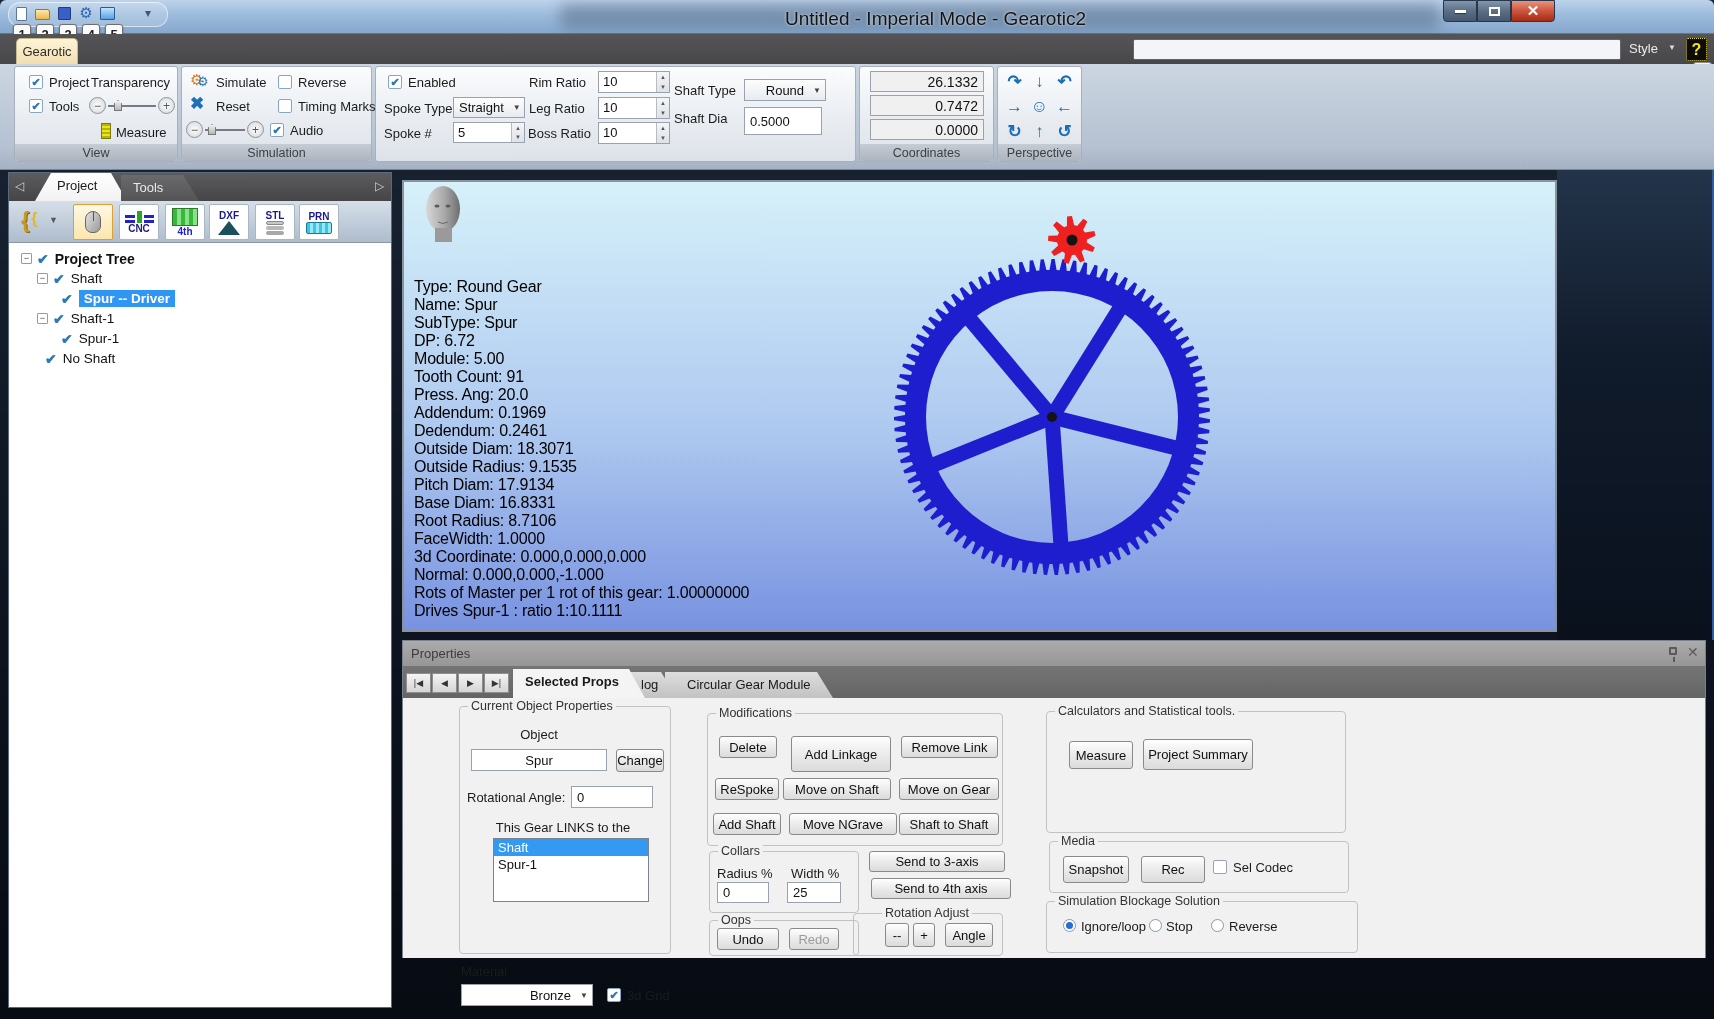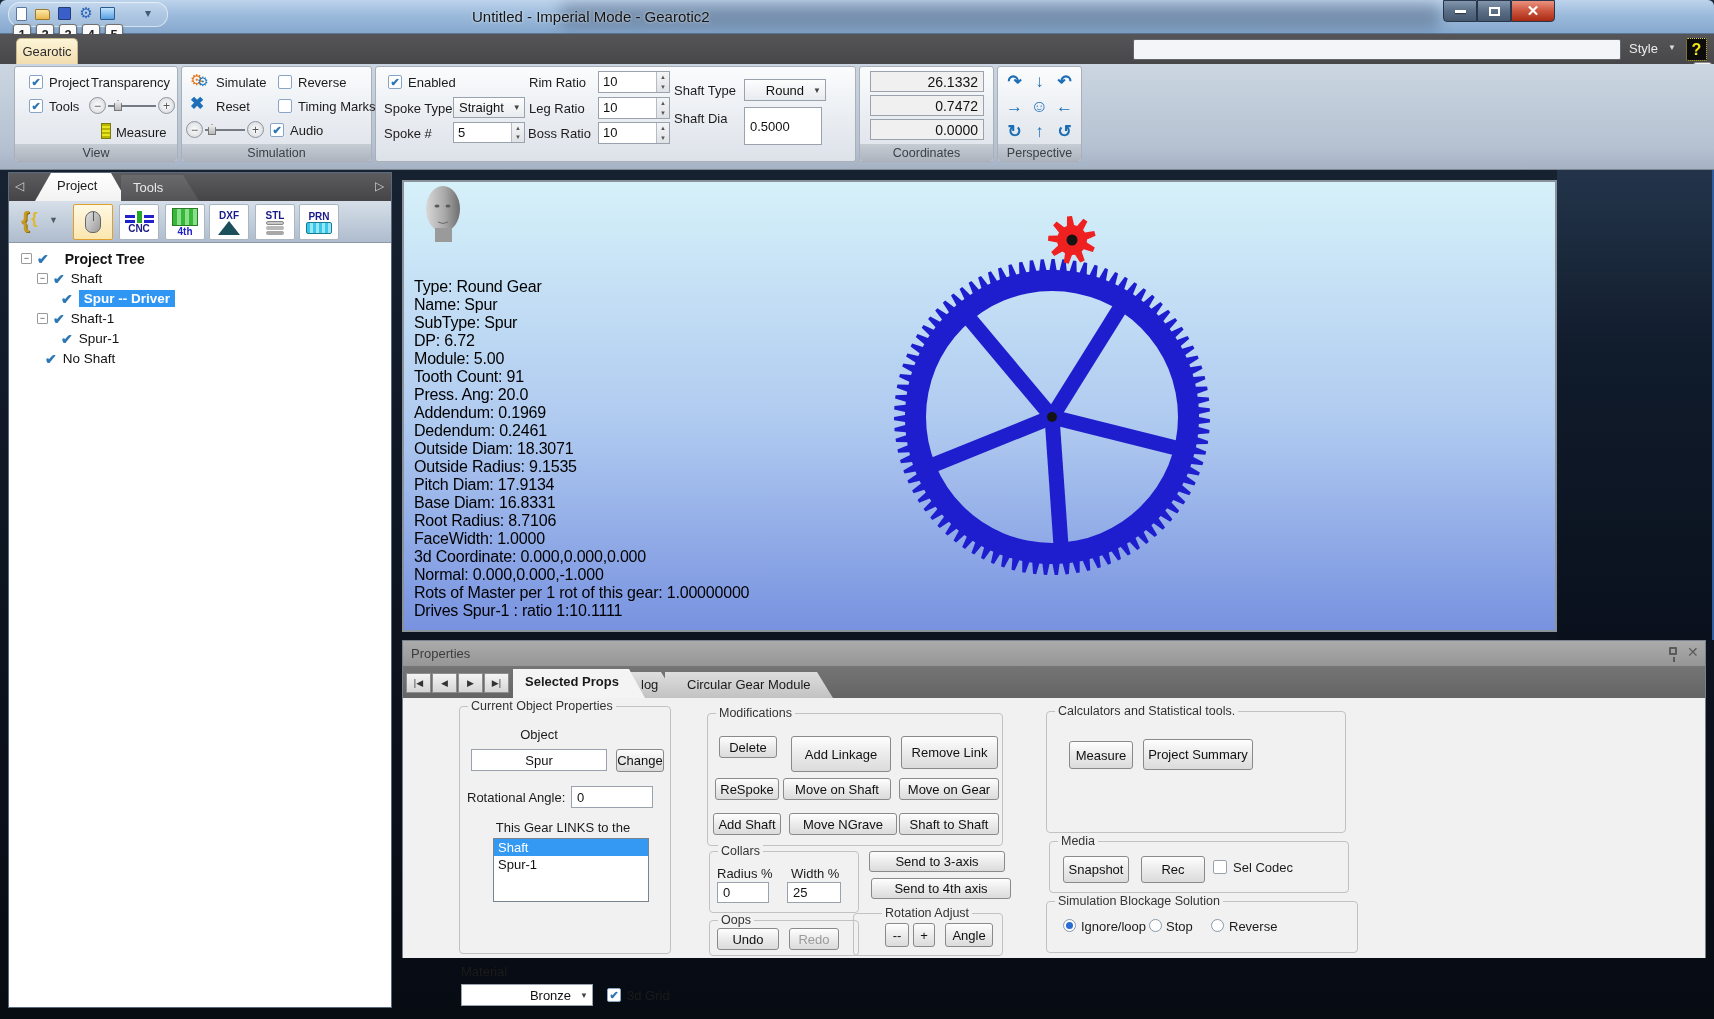--- a/index.html
+++ b/index.html
@@ -53,21 +53,21 @@
     <div class="abs" style="left:78px;top:4px;width:16px;height:18px;color:#2b64b8;font-size:15px;line-height:18px;text-align:center">⚙</div>
     <div class="abs" style="left:100px;top:7px;width:15px;height:13px;background:linear-gradient(#bfe3ff,#5aa0e0);border:1px solid #2a5a90;border-radius:1px"></div>
     <div class="abs" style="left:142px;top:6px;width:12px;height:16px;color:#44597a;font-size:12px;text-align:center">▾</div>
 
     <div class="abs" style="left:13px;top:24px;width:18px;height:20px;background:#fbfbfb;border:1px solid #6f6f6f;border-radius:3px;font-size:13px;font-weight:bold;color:#222;display:flex;align-items:center;justify-content:center;box-shadow:0 1px 2px rgba(0,0,0,.4)">1</div>
     <div class="abs" style="left:36px;top:24px;width:18px;height:20px;background:#fbfbfb;border:1px solid #6f6f6f;border-radius:3px;font-size:13px;font-weight:bold;color:#222;display:flex;align-items:center;justify-content:center;box-shadow:0 1px 2px rgba(0,0,0,.4)">2</div>
     <div class="abs" style="left:59px;top:24px;width:18px;height:20px;background:#fbfbfb;border:1px solid #6f6f6f;border-radius:3px;font-size:13px;font-weight:bold;color:#222;display:flex;align-items:center;justify-content:center;box-shadow:0 1px 2px rgba(0,0,0,.4)">3</div>
     <div class="abs" style="left:82px;top:24px;width:18px;height:20px;background:#fbfbfb;border:1px solid #6f6f6f;border-radius:3px;font-size:13px;font-weight:bold;color:#222;display:flex;align-items:center;justify-content:center;box-shadow:0 1px 2px rgba(0,0,0,.4)">4</div>
     <div class="abs" style="left:105px;top:24px;width:18px;height:20px;background:#fbfbfb;border:1px solid #6f6f6f;border-radius:3px;font-size:13px;font-weight:bold;color:#222;display:flex;align-items:center;justify-content:center;box-shadow:0 1px 2px rgba(0,0,0,.4)">5</div>
 
-    <div class="abs" style="left:472px;top:8px;width:600px;text-align:left;font-size:15px;color:#141414;text-shadow:0 0 3px rgba(255,255,255,.8)">Untitled -  Imperial Mode - Gearotic2</div>
+    <div class="abs" style="left:486px;top:8px;width:600px;text-align:right;font-size:19px;color:#141414;text-shadow:0 0 3px rgba(255,255,255,.8)">Untitled -  Imperial Mode - Gearotic2</div>
 
     <div class="abs winbtn" style="left:1443px;top:0;width:34px;border-radius:0 0 0 4px">
         <span style="width:11px;height:3px;background:#fff;display:block;box-shadow:0 1px 1px rgba(0,0,0,.5)"></span>
       </div>
     <div class="abs winbtn" style="left:1477px;top:0;width:34px">
         <span style="width:11px;height:9px;border:2px solid #fff;display:block"></span>
       </div>
     <div class="abs winbtn" style="left:1511px;top:0;width:44px;border-radius:0 0 4px 0;background:linear-gradient(#e89380,#cf5a43 45%,#a92912);color:#fff;font-size:15px;font-weight:bold">
         <span>✕</span>
       </div>
@@ -167,21 +167,21 @@
             <i>▲</i>
             <i>▼</i>
           </span>
         </span>
       <span class="abs lbl" style="left:298px;top:16px">Shaft Type</span>
       <span class="dd" style="left:368px;top:12px;width:82px;height:22px">
           <b>Round</b>
           <i>▼</i>
         </span>
       <span class="abs lbl" style="left:298px;top:44px">Shaft Dia</span>
-      <span class="abs fld" style="left:368px;top:40px;width:78px;height:38px">0.5000</span>
+      <span class="abs fld" style="left:368px;top:40px;width:78px;height:28px">0.5000</span>
     </div>
 
     <div class="rgroup" style="left:859px;top:2px;width:135px;height:96px">
       <span class="abs fld" style="left:10px;top:4px;width:114px;height:21px;background:#f0f0f0;justify-content:flex-end;font-size:14px">26.1332</span>
       <span class="abs fld" style="left:10px;top:28px;width:114px;height:21px;background:#f0f0f0;justify-content:flex-end;font-size:14px">0.7472</span>
       <span class="abs fld" style="left:10px;top:52px;width:114px;height:21px;background:#f0f0f0;justify-content:flex-end;font-size:14px">0.0000</span>
       <div class="rfoot">Coordinates</div>
     </div>
 
     <div class="rgroup" style="left:997px;top:2px;width:85px;height:96px">
@@ -245,21 +245,21 @@
       <span class="tile" style="left:290px;top:3px">
         <b>PRN</b>
         <span style="width:26px;height:12px;background:repeating-linear-gradient(90deg,#35c8e8 0 3px,#9ae6f4 3px 6px);border:1px solid #1a7a94;border-radius:2px"></span>
       </span>
     </div>
 
     <div class="abs" style="left:0;top:70px;width:382px;height:764px;background:#fff">
       <div class="tree-row" style="left:0;top:6px">
         <span class="exp" style="margin-left:12px">−</span>
         <i class="chk" style="margin-left:5px">✔</i>
-        <b style="margin-left:16px;font-size:14px">Project Tree</b>
+        <b style="margin-left:6px;font-size:14px">Project Tree</b>
       </div>
       <div class="tree-row" style="left:0;top:26px">
         <span class="exp" style="margin-left:28px">−</span>
         <i class="chk" style="margin-left:5px">✔</i>
         <span style="margin-left:6px">Shaft</span>
       </div>
       <div class="tree-row" style="left:0;top:46px">
         <i class="chk" style="margin-left:52px">✔</i>
         <b style="margin-left:6px;background:#2f96f3;color:#fff;padding:1px 5px">Spur -- Driver</b>
       </div>
@@ -380,21 +380,21 @@
       <span class="abs cb" style="left:204px;top:290px">
           <i class="chk" style="font-size:11px">✔</i>
         </span>
       <span class="abs lbl" style="left:224px;top:290px">3d Grid</span>
 
       <div class="gb" style="left:304px;top:15px;width:296px;height:133px">
         <em>Modifications</em>
       </div>
       <span class="abs btn" style="left:316px;top:38px;width:58px;height:22px">Delete</span>
       <span class="abs btn" style="left:388px;top:38px;width:100px;height:36px">Add Linkage</span>
-      <span class="abs btn" style="left:498px;top:38px;width:97px;height:33px">Remove Link</span>
+      <span class="abs btn" style="left:498px;top:38px;width:97px;height:22px">Remove Link</span>
       <span class="abs btn" style="left:312px;top:80px;width:64px;height:22px">ReSpoke</span>
       <span class="abs btn" style="left:380px;top:80px;width:108px;height:22px">Move on Shaft</span>
       <span class="abs btn" style="left:496px;top:80px;width:100px;height:22px">Move on Gear</span>
       <span class="abs btn" style="left:310px;top:115px;width:68px;height:22px">Add Shaft</span>
       <span class="abs btn" style="left:386px;top:115px;width:108px;height:22px">Move NGrave</span>
       <span class="abs btn" style="left:496px;top:115px;width:100px;height:22px">Shaft to Shaft</span>
 
       <div class="gb" style="left:306px;top:153px;width:150px;height:62px">
         <em>Collars</em>
       </div>

